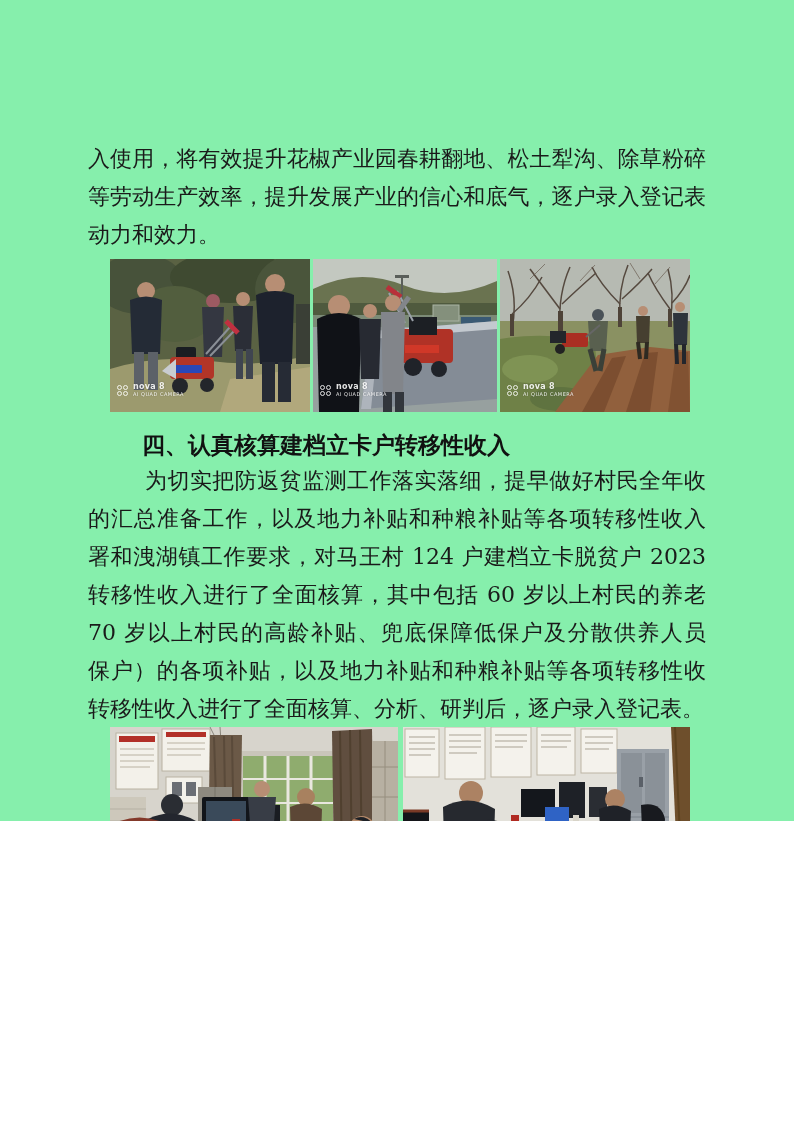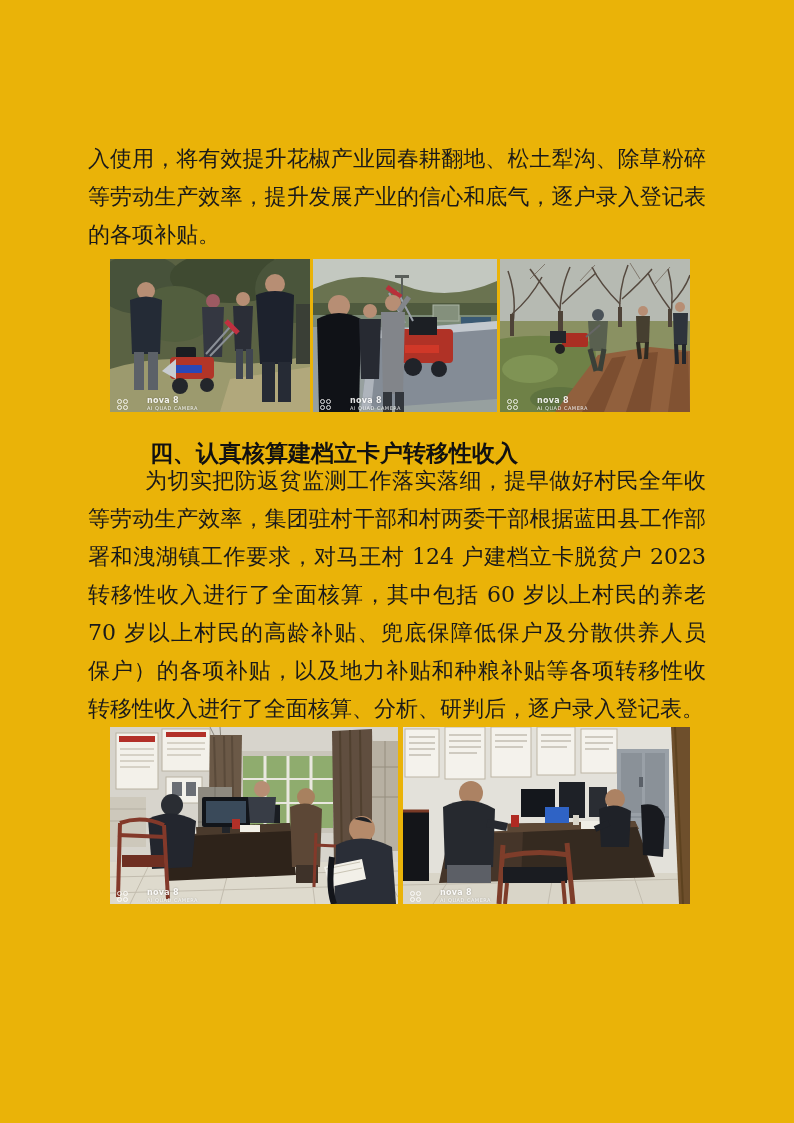--- a/index.html
+++ b/index.html
@@ -1,51 +1,51 @@
 <!DOCTYPE html>
 <html><head>
 <meta charset="utf-8">
 <style>
   html,body{margin:0;padding:0;background:#ffffff;}
-  .page{position:relative;width:794px;height:1123px;background:#eab308;overflow:hidden;
+  .page{position:relative;width:794px;height:821px;background:#86efac;overflow:hidden;
         font-family:"DejaVu Serif",serif;color:#1a1a1a;}
   .para{position:absolute;left:88px;width:618px;}
   .tline{font-size:22px;line-height:38px;height:38px;overflow:hidden;
          text-align:justify;text-align-last:justify;white-space:normal;}
   .tline.lastline{text-align-last:left;}
   .tline.indent1{text-indent:57px;}
-  .heading{position:absolute;left:88px;top:423px;width:618px;margin:12px;
+  .heading{position:absolute;left:88px;top:423px;width:618px;margin:4px;
            font-family:"DejaVu Sans",sans-serif;font-weight:bold;font-size:23px;
            line-height:36px;text-indent:50px;color:#111;}
   .photo-row{position:absolute;left:110px;width:580px;display:flex;}
   .row1{top:259px;height:153px;gap:3px;}
   .row2{top:727px;height:177px;gap:5px;}
   .photo{position:relative;height:100%;overflow:hidden;background:#888;flex:none;}
   .photo svg{position:absolute;inset:0;width:100%;height:100%;display:block;}
   .ph1{width:200px;}.ph2{width:184px;}.ph3{width:190px;}
   .ph4{width:288px;}.ph5{width:287px;}
   
-  .wm{position:absolute;left:7px;bottom:0;display:flex;align-items:center;gap:19px;
+  .wm{position:absolute;left:7px;bottom:14px;display:flex;align-items:center;gap:5px;
       color:#ffffff;opacity:.88;text-shadow:0 0 2px rgba(0,0,0,.35);
       font-family:"DejaVu Sans",sans-serif;}
   .wm-logo{display:grid;grid-template-columns:repeat(2,5px);grid-auto-rows:5px;gap:1px;}
   .wm-logo i{display:block;width:5px;height:5px;border:1px solid #fff;border-radius:50%;
              box-sizing:border-box;}
   .wm-l1{font-size:8px;font-weight:bold;line-height:9px;letter-spacing:.3px;}
   .wm-l2{font-size:5px;line-height:7px;letter-spacing:.5px;}
 </style>
 </head>
 <body>
 
 <div class="page">
 
   <div class="para" style="top:140px">
     <div class="tline">入使用，将有效提升花椒产业园春耕翻地、松土犁沟、除草粉碎</div>
     <div class="tline">等劳动生产效率，提升发展产业的信心和底气，逐户录入登记表</div>
-    <div class="tline lastline">的各项补贴。</div>
+    <div class="tline lastline">动力和效力。</div>
   </div>
 
   <div class="photo-row row1">
 
     <figure class="photo ph1" style="margin:0">
       <svg viewBox="0 0 200 153" preserveAspectRatio="none">
         <rect width="200" height="153" fill="#5a6243"></rect>
         <ellipse cx="30" cy="25" rx="45" ry="30" fill="#47523a"></ellipse>
         <ellipse cx="120" cy="18" rx="60" ry="26" fill="#3f4a31"></ellipse>
         <ellipse cx="185" cy="30" rx="40" ry="34" fill="#4a553b"></ellipse>
@@ -195,21 +195,21 @@
           <span class="wm-l2" style="display:block">AI QUAD CAMERA</span>
         </span>
       </div>
     </figure>
   </div>
 
   <h2 class="heading">四、认真核算建档立卡户转移性收入</h2>
 
   <div class="para" style="top:462px">
     <div class="tline indent1">为切实把防返贫监测工作落实落细，提早做好村民全年收入</div>
-    <div class="tline">等劳动生产效率，集团驻村干部和村两委干部根据蓝田县工作部</div>
+    <div class="tline">的汇总准备工作，以及地力补贴和种粮补贴等各项转移性收入</div>
     <div class="tline">署和洩湖镇工作要求，对马王村 124 户建档立卡脱贫户 2023 年</div>
     <div class="tline">转移性收入进行了全面核算，其中包括 60 岁以上村民的养老金、</div>
     <div class="tline">70 岁以上村民的高龄补贴、兜底保障低保户及分散供养人员（五</div>
     <div class="tline">保户）的各项补贴，以及地力补贴和种粮补贴等各项转移性收入。</div>
     <div class="tline lastline">转移性收入进行了全面核算、分析、研判后，逐户录入登记表。</div>
   </div>
 
   <div class="photo-row row2">
 
     <figure class="photo ph4" style="margin:0">

